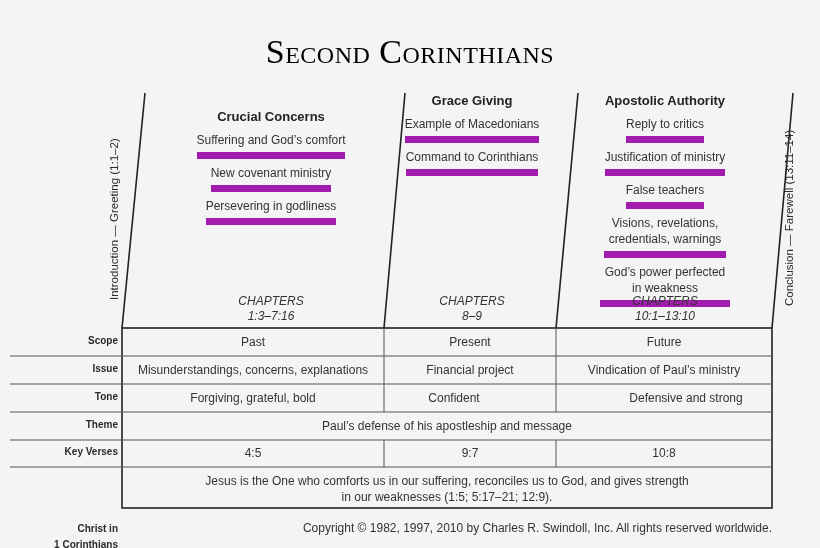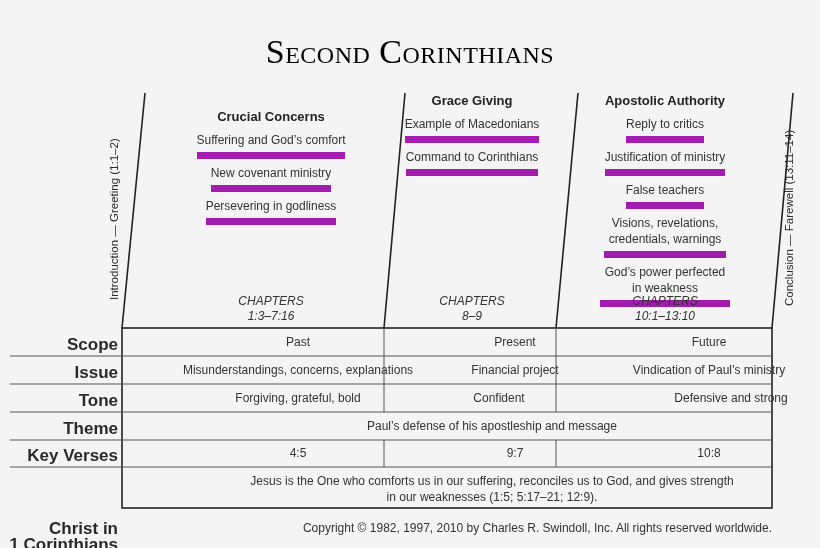--- a/index.html
+++ b/index.html
@@ -7,22 +7,22 @@
          font-family:"Liberation Sans", sans-serif; color:#2a2a2a; }
   .title { position:absolute; left:0; width:820px; top:33px; text-align:center;
            font-family:"Liberation Serif", serif; font-size:34px; letter-spacing:0.5px; color:#000000;
            font-variant:small-caps; }
   svg.lines { position:absolute; left:0; top:0; }
   .col { position:absolute; text-align:center; }
   .col-head { font-weight:bold; font-size:13px; color:#222; }
   .item { font-size:12px; color:#333; padding:2px 0 4px 0; border-bottom:7px solid #a21caf; line-height:16px; margin:4px auto 0 auto; display:table; }
   .chapters { position:absolute; text-align:center; font-style:italic; font-size:12px; color:#333; line-height:15px; }
   .vert { position:absolute; font-size:11.5px; font-weight:normal; color:#2a2a2a; white-space:nowrap; transform-origin:left top; }
-  .row-label { position:absolute; right:702px; text-align:right; font-weight:bold; font-size:17px; color:#2a2a2a; }
-  .cell { position:absolute; text-align:center; font-size:12px; color:#333;padding-left:45px; }
+  .row-label { position:absolute; right:702px; text-align:right; font-weight:bold; font-size:10px; color:#2a2a2a; }
+  .cell { position:absolute; text-align:center; font-size:12px; color:#333; }
   .copyright { position:absolute; right:48px; top:521px; font-size:12px; color:#333; }
 </style>
 </head>
 <body>
 
 <div class="title">Second Corinthians</div>
 
 <svg class="lines" width="820" height="548">
 
   <line x1="145" y1="93" x2="122" y2="328" stroke="#222" stroke-width="1.6"></line>

